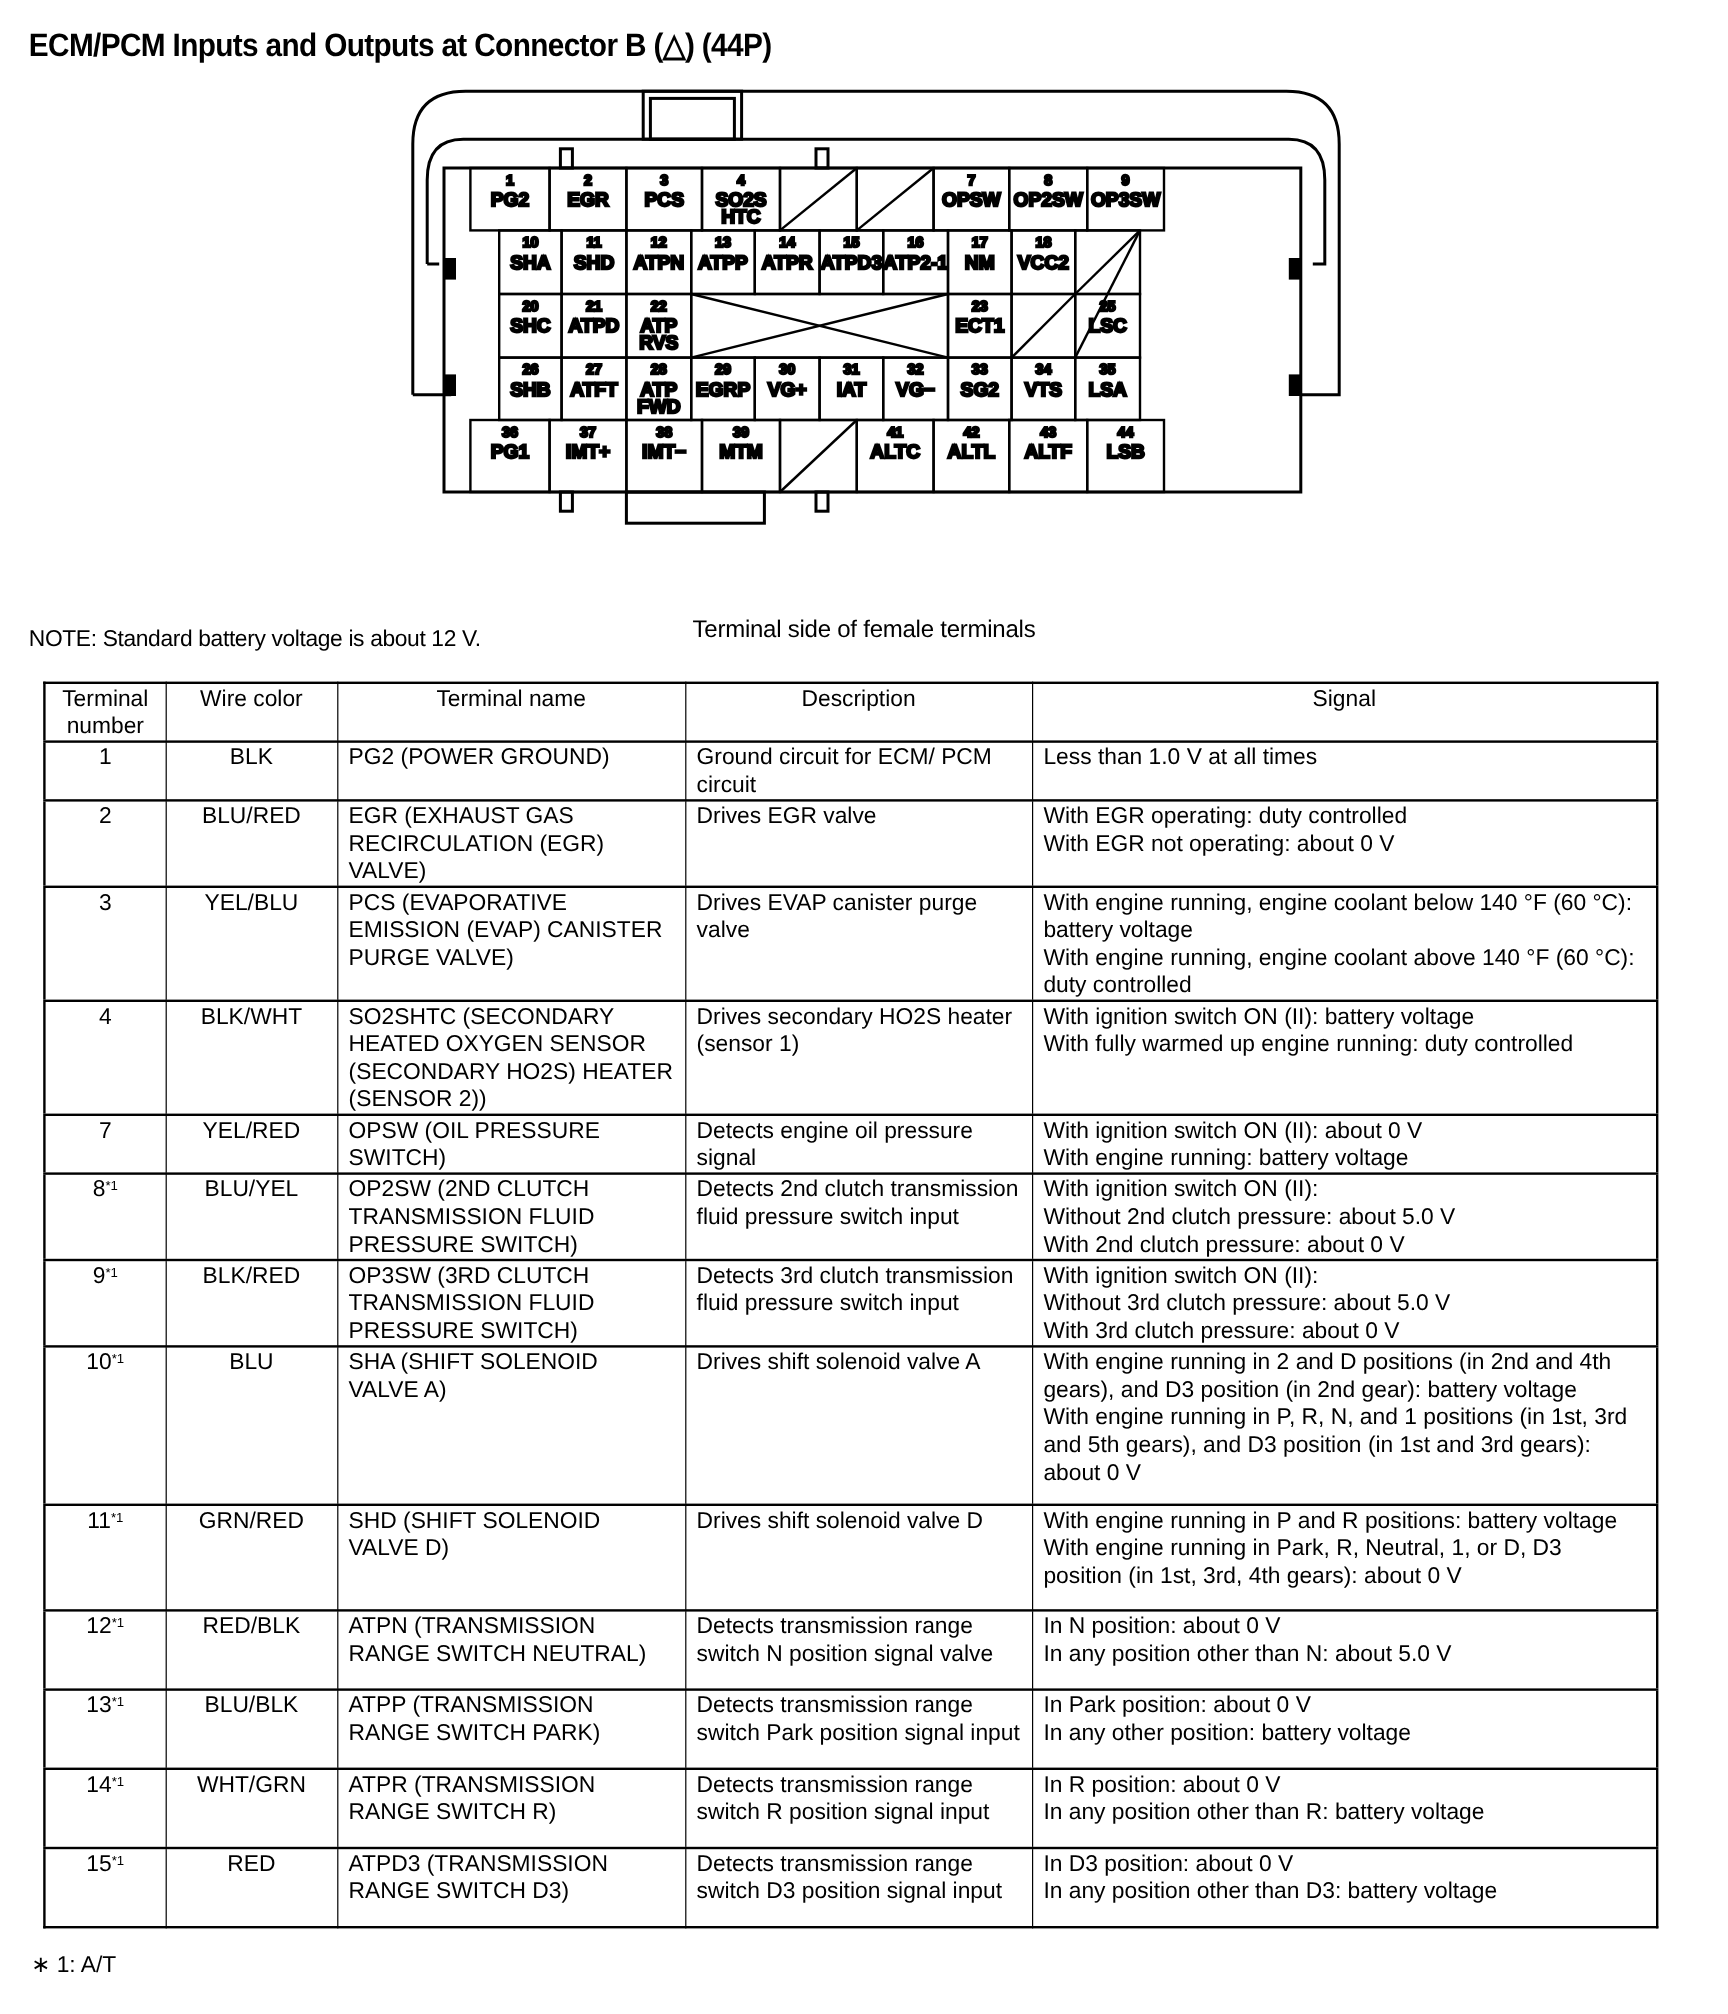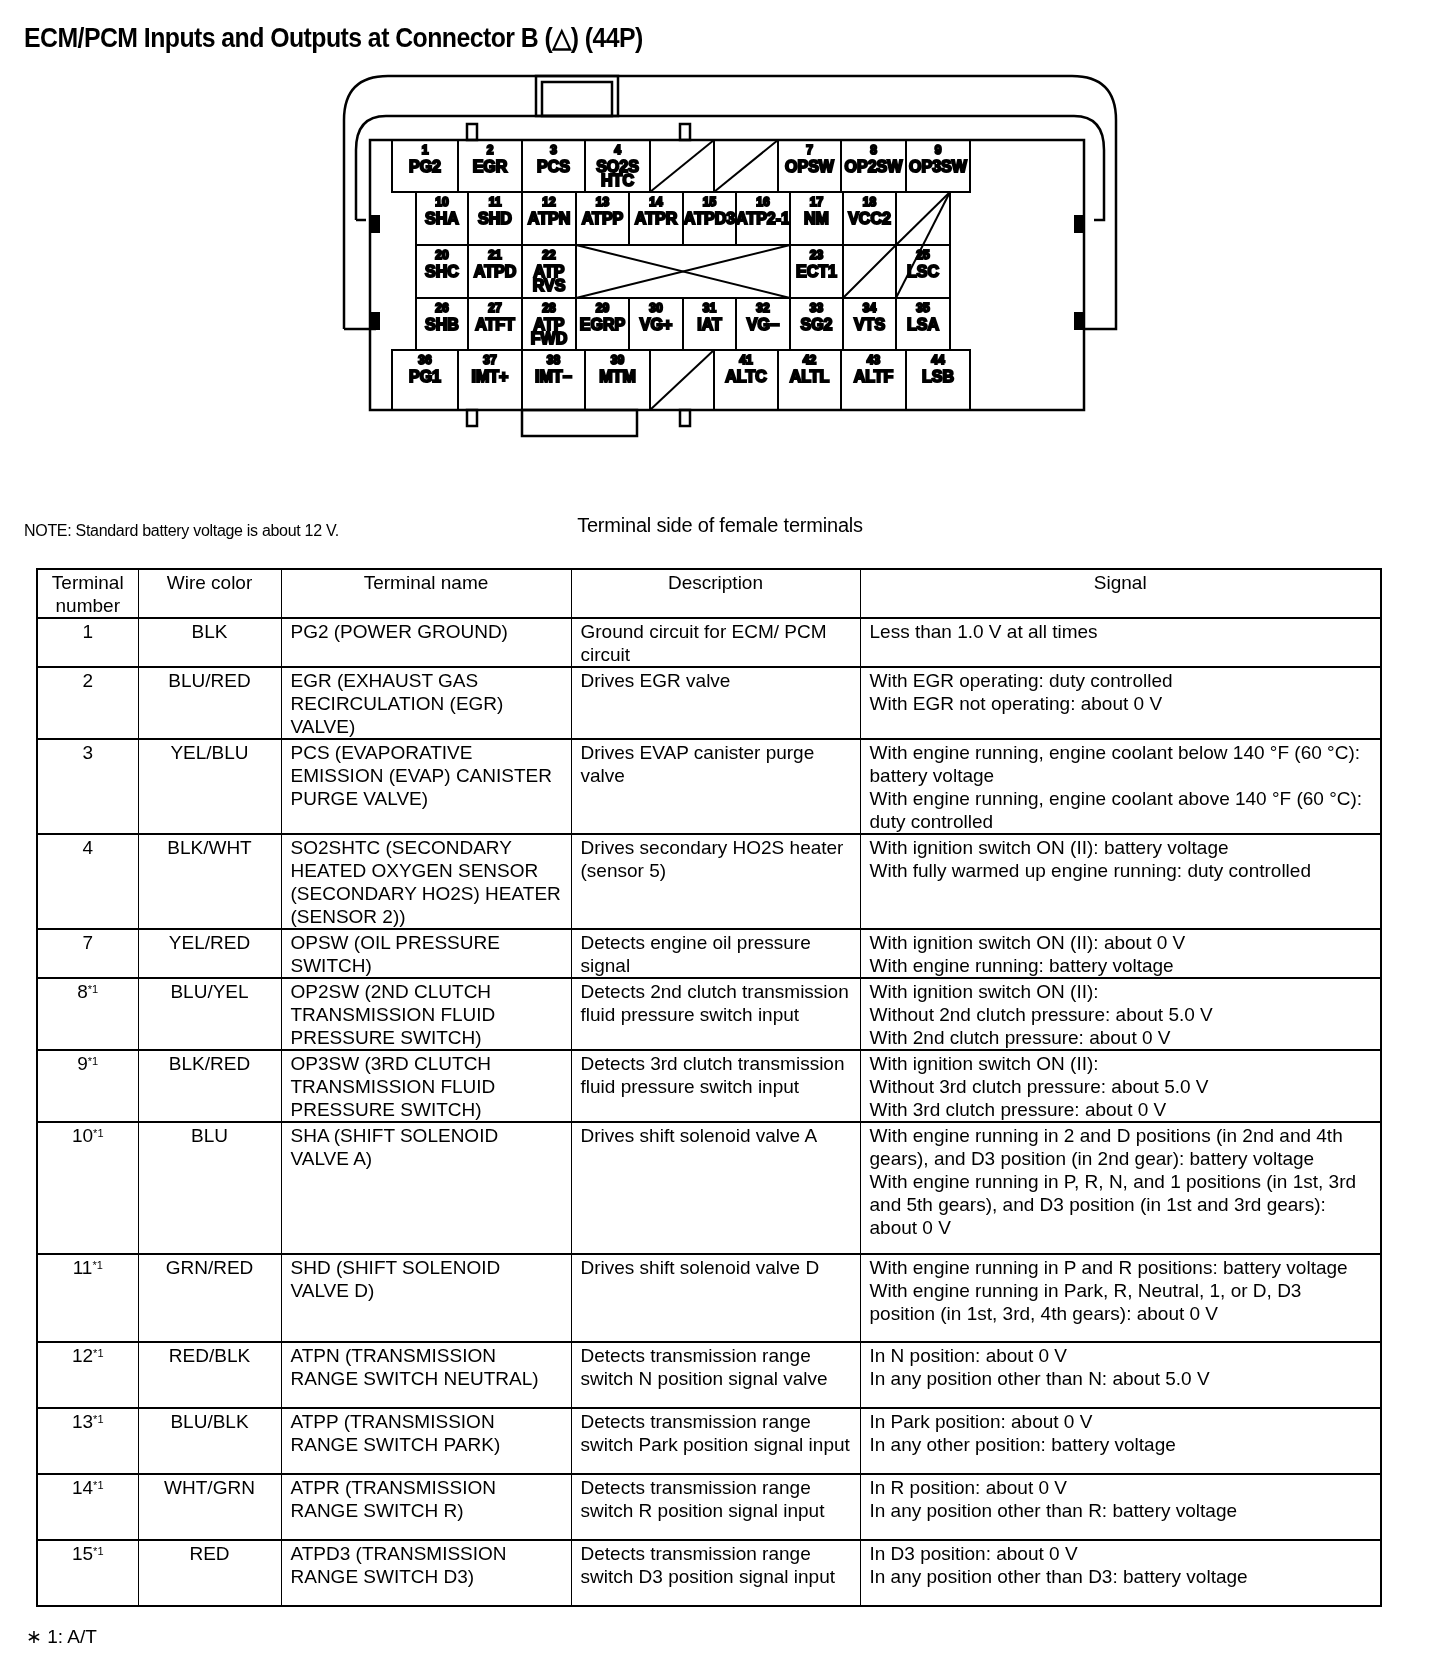--- a/index.html
+++ b/index.html
@@ -3,21 +3,21 @@
 <meta charset="utf-8">
 <style>
   html, body { margin:0; padding:0; background:#fff; }
   body { width:1440px; height:1678px; position:relative; overflow:hidden; color:#000;
          font-family:"Liberation Sans", sans-serif; }
   .title { position:absolute; left:24px; top:22px; font-size:27px; font-weight:bold; letter-spacing:-0.6px; transform:scaleX(0.92); transform-origin:left top; white-space:nowrap; }
   .connector { position:absolute; left:330px; top:60px; width:800px; height:460px; }
   .connector svg { width:800px; height:460px; display:block; }
   .pin { font-family:"Liberation Sans", sans-serif; font-weight:bold; }
   .caption { position:absolute; left:0; width:1440px; top:466px; text-align:center; font-size:20px; letter-spacing:-0.2px;margin-top:48px; }
-  .note { position:absolute; left:24px; top:522px; font-size:16px; letter-spacing:-0.3px; }
+  .note { position:absolute; left:24px; top:522px; font-size:19px; letter-spacing:-0.3px; }
   table.terms { position:absolute; left:36px; top:568px; width:1346px; border-collapse:collapse; font-size:19px; border:2px solid #000; }
   table.terms th, table.terms td { border:1.5px solid #000; vertical-align:top; padding:1px 9px 0 9px; line-height:23px; }
   table.terms th { font-weight:normal; text-align:center; height:44px; }
   table.terms tr.row { border-top:2px solid #000; }
   td.num, td.wire { text-align:center; }
   td.num sup { font-size:11px; vertical-align:top; position:relative; top:-2px; }
   .sigline { display:block; }
   .footnote { position:absolute; left:26px; top:1625px; font-size:19px; }
 </style>
 </head>
@@ -238,21 +238,21 @@
         <td>Drives EVAP canister purge valve</td>
         <td>
           <span class="sigline">With engine running, engine coolant below 140 °F (60 °C): battery voltage</span>
           <span class="sigline">With engine running, engine coolant above 140 °F (60 °C): duty controlled</span>
         </td>
       </tr>
       <tr class="row" style="height: 88px;">
         <td class="num"><span>4</span></td>
         <td class="wire">BLK/WHT</td>
         <td>SO2SHTC (SECONDARY HEATED OXYGEN SENSOR (SECONDARY HO2S) HEATER (SENSOR 2))</td>
-        <td>Drives secondary HO2S heater (sensor 5)</td>
+        <td>Drives secondary HO2S heater (sensor 1)</td>
         <td>
           <span class="sigline">With ignition switch ON (II): battery voltage</span>
           <span class="sigline">With fully warmed up engine running: duty controlled</span>
         </td>
       </tr>
       <tr class="row" style="height: 44px;">
         <td class="num"><span>7</span></td>
         <td class="wire">YEL/RED</td>
         <td>OPSW (OIL PRESSURE SWITCH)</td>
         <td>Detects engine oil pressure signal</td>

